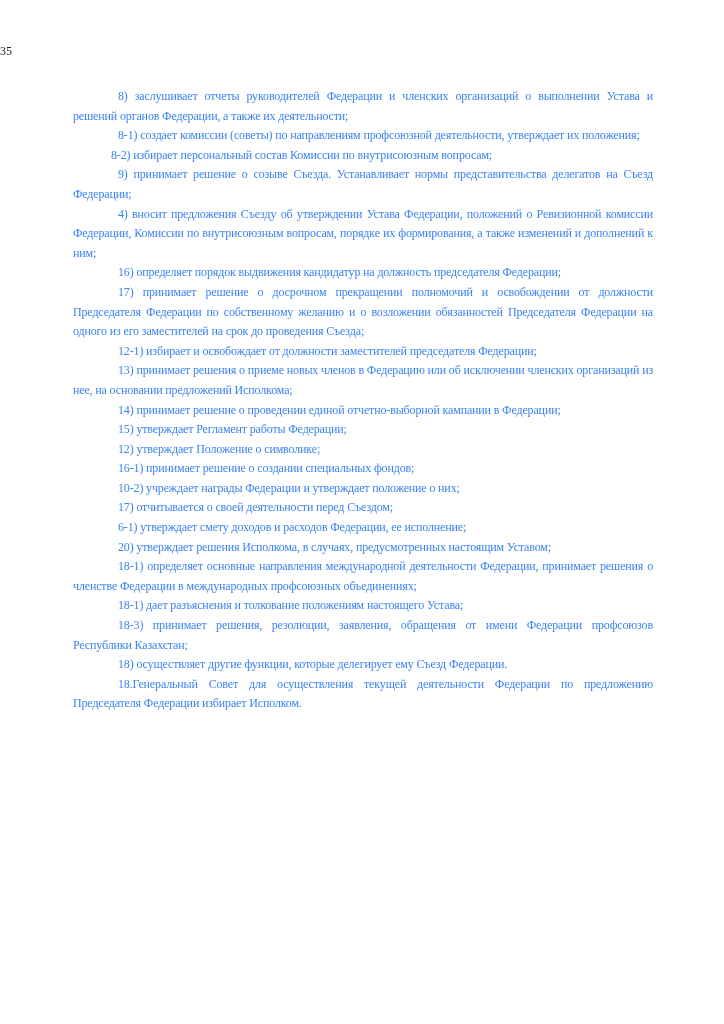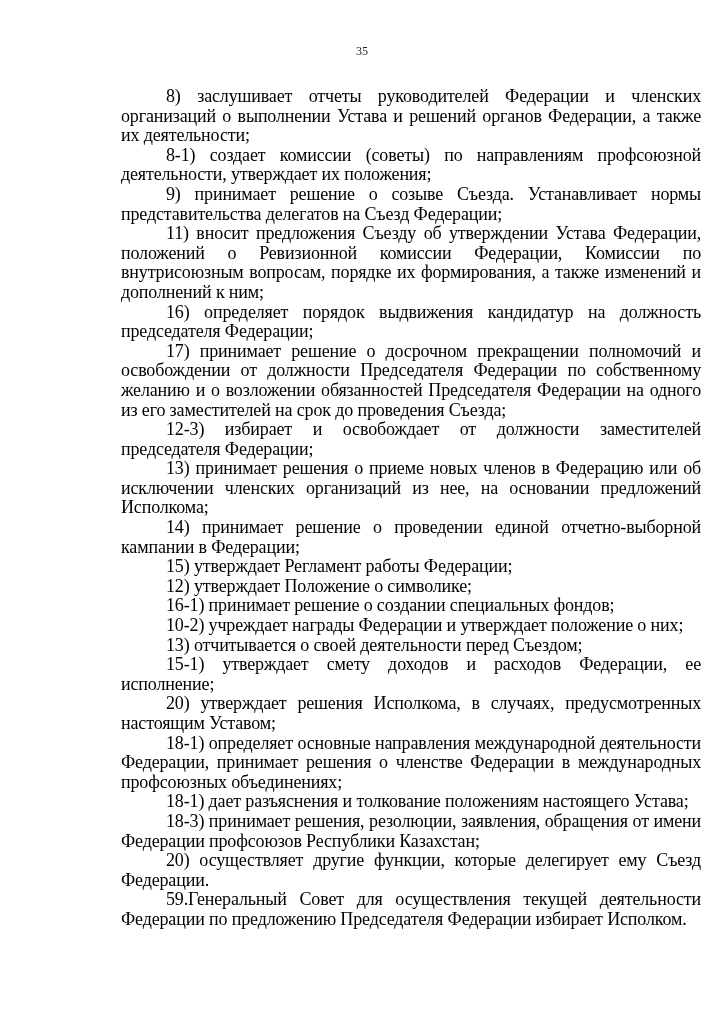--- a/index.html
+++ b/index.html
@@ -1,51 +1,52 @@
 <!DOCTYPE html>
 <html><head>
 <meta charset="utf-8">
 <style>
   html, body { margin: 0; padding: 0; background: #ffffff; }
   body { width: 724px; height: 1024px; position: relative; overflow: hidden; }
   .page { position: absolute; left: 0; top: 0; width: 724px; height: 1024px; background: #fff; }
   .page-number {
-    position: absolute; top: 44px; left: 0; width: 724px; text-align: center;
+    position: absolute; top: 44px; left: 0; width: 724px; text-align: left;
     font-family: "Liberation Serif", serif; font-size: 12px; color: #222;
   }
   .body-text {
     position: absolute; top: 87px; left: 73px; width: 580px;
-    font-family: "Liberation Serif", serif; font-size: 18px; line-height: 19.6px;
-    color: #000000; letter-spacing: -0.15px; margin-left: 48px;
+    font-family: "Liberation Serif", serif; font-size: 12px; line-height: 19.6px;
+    color: #3b82f6; letter-spacing: -0.15px;
   }
   .para { text-align: justify; text-indent: 45px; margin: 0; }
   .para.shift { margin-left: -7px; width: 587px; }
 </style>
 </head>
 <body>
 
 <div class="page">
   <div class="page-number">35</div>
 
   <div class="body-text">
     <p class="para">8) заслушивает отчеты руководителей Федерации и членских организаций о выполнении Устава и решений органов Федерации, а также их деятельности;</p>
     <p class="para">8-1) создает комиссии (советы) по направлениям профсоюзной деятельности, утверждает их положения;</p>
+    <p class="para shift">8-2) избирает персональный состав Комиссии по внутрисоюзным вопросам;</p>
     <p class="para">9) принимает решение о созыве Съезда. Устанавливает нормы представительства делегатов на Съезд Федерации;</p>
-    <p class="para">11) вносит предложения Съезду об утверждении Устава Федерации, положений о Ревизионной комиссии Федерации, Комиссии по внутрисоюзным вопросам, порядке их формирования, а также изменений и дополнений к ним;</p>
+    <p class="para">4) вносит предложения Съезду об утверждении Устава Федерации, положений о Ревизионной комиссии Федерации, Комиссии по внутрисоюзным вопросам, порядке их формирования, а также изменений и дополнений к ним;</p>
     <p class="para">16) определяет порядок выдвижения кандидатур на должность председателя Федерации;</p>
     <p class="para">17) принимает решение о досрочном прекращении полномочий и освобождении от должности Председателя Федерации по собственному желанию и о возложении обязанностей Председателя Федерации на одного из его заместителей на срок до проведения Съезда;</p>
-    <p class="para">12-3) избирает и освобождает от должности заместителей председателя Федерации;</p>
+    <p class="para">12-1) избирает и освобождает от должности заместителей председателя Федерации;</p>
     <p class="para">13) принимает решения о приеме новых членов в Федерацию или об исключении членских организаций из нее, на основании предложений Исполкома;</p>
     <p class="para">14) принимает решение о проведении единой отчетно-выборной кампании в Федерации;</p>
     <p class="para">15) утверждает Регламент работы Федерации;</p>
     <p class="para">12) утверждает Положение о символике;</p>
     <p class="para">16-1) принимает решение о создании специальных фондов;</p>
     <p class="para">10-2) учреждает награды Федерации и утверждает положение о них;</p>
-    <p class="para">13) отчитывается о своей деятельности перед Съездом;</p>
-    <p class="para">15-1) утверждает смету доходов и расходов Федерации, ее исполнение;</p>
+    <p class="para">17) отчитывается о своей деятельности перед Съездом;</p>
+    <p class="para">6-1) утверждает смету доходов и расходов Федерации, ее исполнение;</p>
     <p class="para">20) утверждает решения Исполкома, в случаях, предусмотренных настоящим Уставом;</p>
     <p class="para">18-1) определяет основные направления международной деятельности Федерации, принимает решения о членстве Федерации в международных профсоюзных объединениях;</p>
     <p class="para">18-1) дает разъяснения и толкование положениям настоящего Устава;</p>
     <p class="para">18-3) принимает решения, резолюции, заявления, обращения от имени Федерации профсоюзов Республики Казахстан;</p>
-    <p class="para">20) осуществляет другие функции, которые делегирует ему Съезд Федерации.</p>
-    <p class="para">59.Генеральный Совет для осуществления текущей деятельности Федерации по предложению Председателя Федерации избирает Исполком.</p>
+    <p class="para">18) осуществляет другие функции, которые делегирует ему Съезд Федерации.</p>
+    <p class="para">18.Генеральный Совет для осуществления текущей деятельности Федерации по предложению Председателя Федерации избирает Исполком.</p>
   </div>
 </div>
 
 </body></html>

